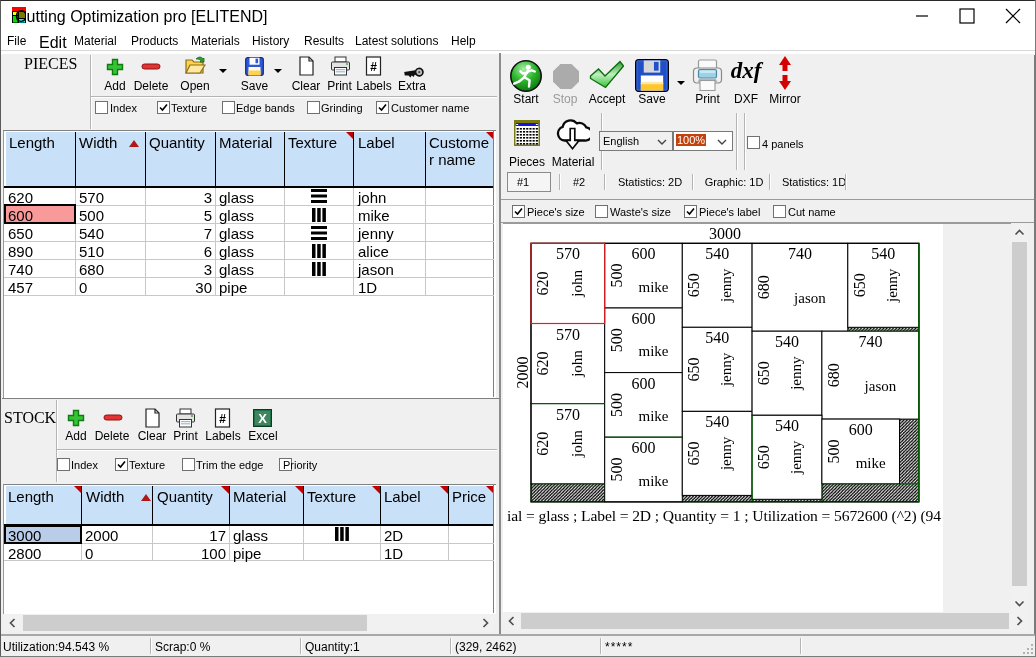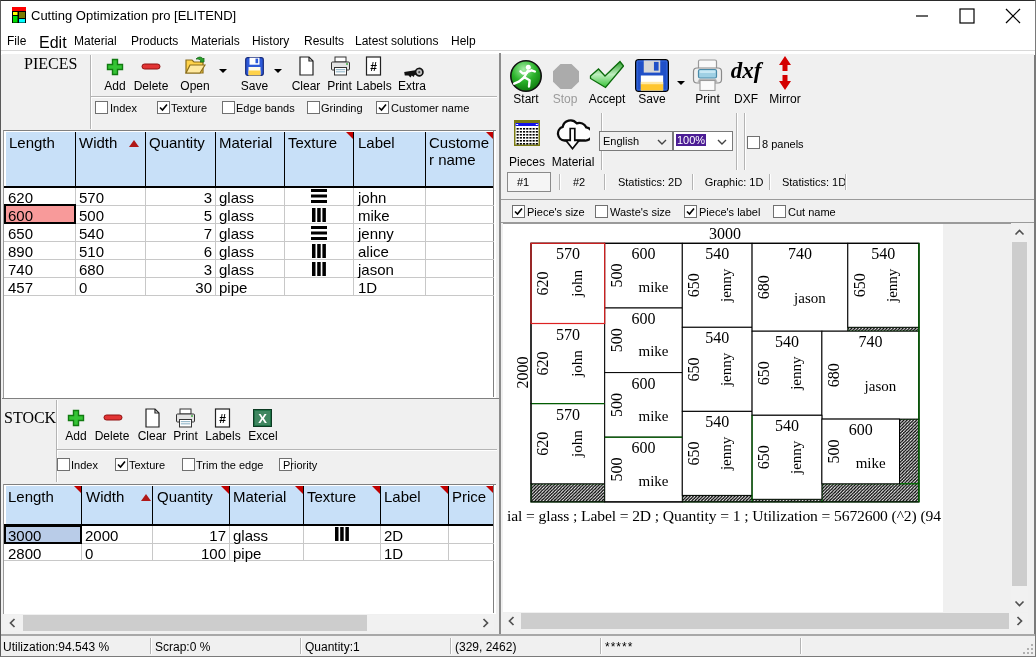--- a/index.html
+++ b/index.html
@@ -19,21 +19,21 @@
 
 <div class="a" style="left:1px;top:1px;width:1034px;height:29px;background:#fff"></div>
 <svg class="a" style="left:12px;top:7px" width="14" height="16" viewBox="0 0 14 16">
  <rect x="0" y="0" width="14" height="16" fill="#000"></rect>
  <rect x="0" y="0" width="14" height="4" fill="#f00"></rect>
  <rect x="1" y="5" width="4.5" height="3" fill="#ff0"></rect>
  <rect x="1" y="9" width="4.5" height="6.5" fill="#0d0"></rect>
  <rect x="7" y="5" width="6" height="6" fill="#7a7a00"></rect>
  <rect x="7" y="12" width="6" height="3.5" fill="#0ff"></rect>
 </svg>
-<div class="a" style="left:31px;top:8px;font-size:13px">Cutting Optimization pro [ELITEND]</div>
+<div class="a" style="left:15px;top:8px;font-size:16px">Cutting Optimization pro [ELITEND]</div>
 <svg class="a" style="left:905px;top:4px" width="125" height="24" viewBox="0 0 125 24">
  <line x1="11" y1="12" x2="23" y2="12" stroke="#000" stroke-width="1.2"></line>
  <rect x="55" y="5" width="14" height="14" fill="none" stroke="#000" stroke-width="1.2"></rect>
  <line x1="101" y1="5" x2="115" y2="19" stroke="#000" stroke-width="1.2"></line>
  <line x1="115" y1="5" x2="101" y2="19" stroke="#000" stroke-width="1.2"></line>
 </svg>
 
 <div class="a" style="left:1px;top:30px;width:1034px;height:25px;background:#fff"></div>
 <div class="a" style="left:1px;top:50px;width:1034px;height:1px;background:#d8d8d8"></div>
 <div class="a" style="left:7px;top:34px;font-size:12px">File</div>
@@ -471,28 +471,28 @@
 </svg>
 <div class="tlab" style="left:508px;top:155px;width:38px">Pieces</div>
 <div class="tlab" style="left:549px;top:155px;width:48px">Material</div>
 <div class="vsep" style="left:601px;top:113px;height:57px"></div>
 <div class="a" style="left:599px;top:131px;width:74px;height:20px;background:#f0f0f0;border:1px solid #7a7a7a;box-sizing:border-box"></div>
 <div class="a" style="left:603px;top:135px;font-size:11px">English</div>
 <svg class="a" style="left:657px;top:139px" width="10" height="7" viewBox="0 0 10 7">
     <path d="M1 1l4 4 4-4" fill="none" stroke="#444" stroke-width="1.4"></path>
   </svg>
 <div class="a" style="left:673px;top:131px;width:60px;height:20px;background:#fff;border:1px solid #7a7a7a;box-sizing:border-box"></div>
-<div class="a" style="left:676px;top:134px;font-size:11px;background:#4c1d95;color:#fff;padding:0 1px">100%</div>
+<div class="a" style="left:676px;top:134px;font-size:11px;background:#c2410c;color:#fff;padding:0 1px">100%</div>
 <svg class="a" style="left:717px;top:139px" width="10" height="7" viewBox="0 0 10 7">
     <path d="M1 1l4 4 4-4" fill="none" stroke="#444" stroke-width="1.4"></path>
   </svg>
 <div class="vsep" style="left:736px;top:113px;height:57px"></div>
 <div class="vsep" style="left:744px;top:113px;height:57px"></div>
 <span class="cb" style="left:747px;top:136px"></span>
-<span class="cblab" style="left:762px;top:138px">8 panels</span>
+<span class="cblab" style="left:762px;top:138px">4 panels</span>
 
 <div class="a" style="left:507px;top:172px;width:44px;height:20px;background:#f5f5f5;border:1px solid #8a8a8a;box-sizing:border-box"></div>
 <div class="a" style="left:503px;top:172px;width:40px;height:20px;font-size:11px;text-align:center;line-height:20px">#1</div>
 <div class="vsep" style="left:559px;top:174px;height:16px"></div>
 <div class="a" style="left:557px;top:172px;width:44px;font-size:11px;text-align:center;line-height:20px">#2</div>
 <div class="vsep" style="left:604px;top:174px;height:16px"></div>
 <div class="a" style="left:610px;top:172px;width:80px;font-size:11px;text-align:center;line-height:20px">Statistics: 2D</div>
 <div class="vsep" style="left:692px;top:174px;height:16px"></div>
 <div class="a" style="left:698px;top:172px;width:72px;font-size:11px;text-align:center;line-height:20px">Graphic: 1D</div>
 <div class="vsep" style="left:769px;top:174px;height:16px"></div>

